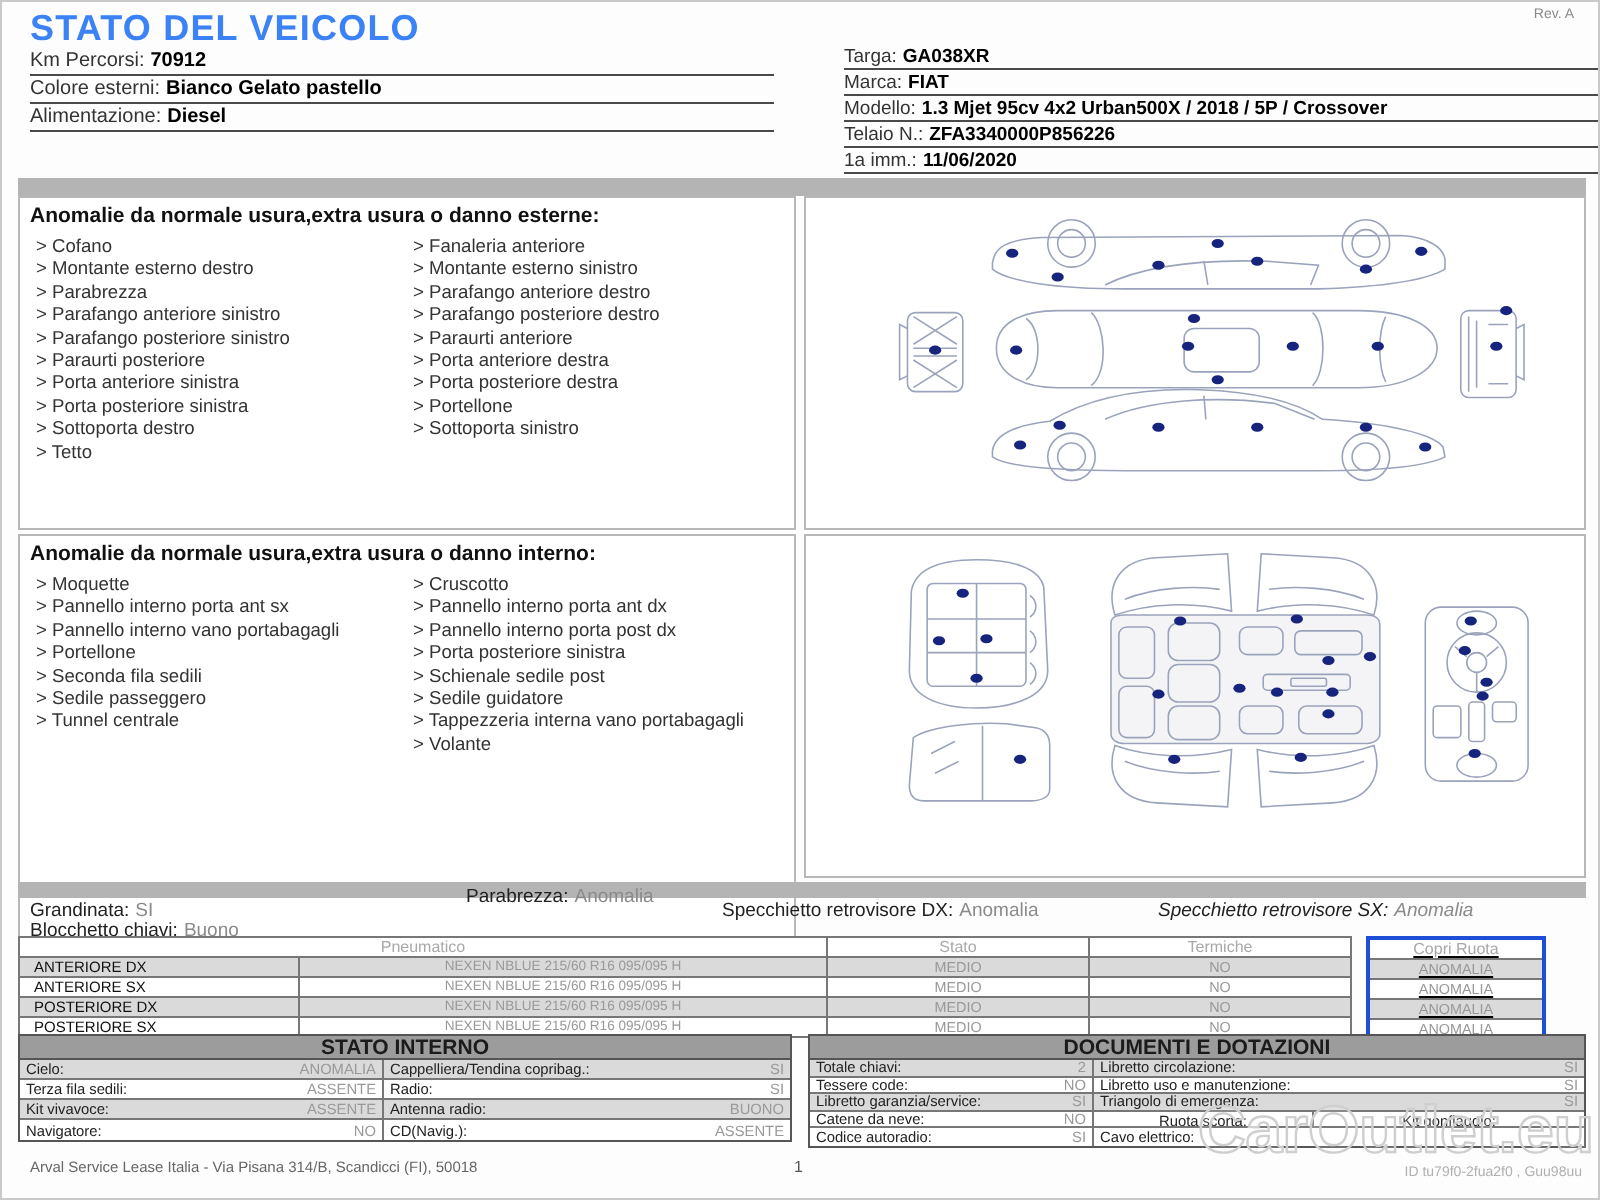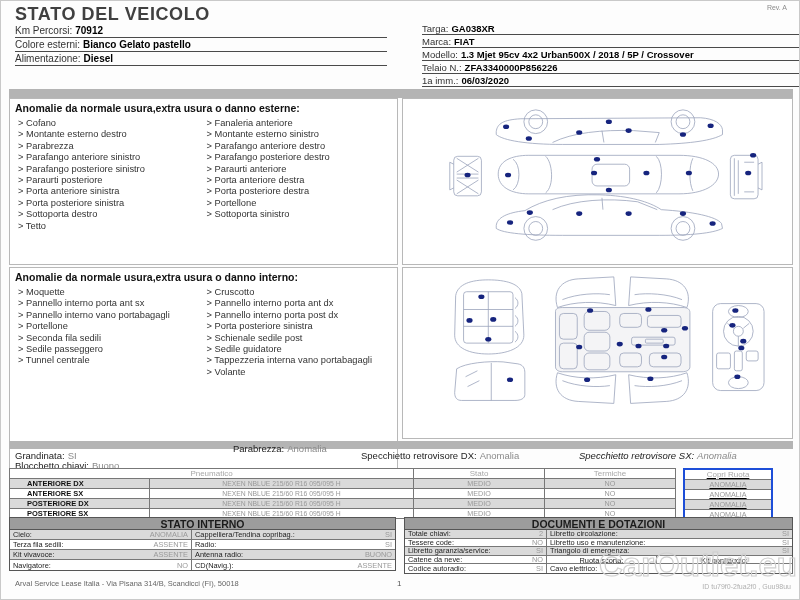--- a/index.html
+++ b/index.html
@@ -1,21 +1,21 @@
 <!DOCTYPE html>
 <html><head>
 <meta charset="utf-8">
 <style>
   * { margin:0; padding:0; box-sizing:border-box; }
   body { font-family:"Liberation Sans", sans-serif; background:#e8e8e8; }
   .page { position:relative; width:800px; height:600px; background:#fdfdfd;
           border:1px solid #c9c9c9; overflow:hidden; font-family:"Liberation Sans", sans-serif; }
 
   .title { position:absolute; left:14px; top:3px; font-size:18px; font-weight:bold;
-           color:#404040; letter-spacing:.6px; }
+           color:#3b82f6; letter-spacing:.6px; }
   .rev { position:absolute; right:12px; top:3px; font-size:7px; color:#8a8a8a; }
 
   .info-left { position:absolute; left:14px; top:23px; width:372px; }
   .info-right { position:absolute; left:400px; top:21px; width:392px;margin-left:21px; }
   .info-row { border-bottom:1px solid #4a4a4a; height:14px; font-size:10px; color:#333;
               white-space:nowrap; overflow:hidden; padding-top:1px; }
   .info-right .info-row { height:13px; font-size:9.5px; }
   .info-row .val { font-weight:bold; color:#000; margin-left:3px; }
 
   .band { position:absolute; left:8px; width:784px; background:#b4b4b4; }
@@ -36,21 +36,21 @@
   .cond-line { position:absolute; font-size:9.5px; color:#222; white-space:nowrap; }
   .cond-line .val { color:#8a8a8a; margin-left:3px; }
 
   table { border-collapse:collapse; }
   .tyre-main { position:absolute; left:8px; top:467px; width:666px; table-layout:fixed; }
   .tyre-copri { position:absolute; left:682px; top:467px; width:90px; table-layout:fixed;
                 border:2px solid #1d4ed8;text-decoration:underline; }
   .tyre-main th, .tyre-copri th { height:10px; font-size:8px; font-weight:normal; color:#a8a8a8;
                 border:1px solid #777; text-align:center; background:#fff; }
   .tyre-main td, .tyre-copri td { border:1px solid #777; height:9.5px; overflow:hidden; white-space:nowrap; }
-  td.pos { font-size:7.5px; font-weight:bold; color:#111; padding-left:17px; }
+  td.pos { font-size:7.5px; font-weight:normal; color:#111; padding-left:7px; }
   td.spec { font-size:6.8px; color:#999; text-align:center; }
   td.mid { font-size:7.2px; color:#999; text-align:center; }
   tr.r0, tr.r2 { background:#dadada; }
   tr.r1, tr.r3 { background:#fff; }
 
   .bt { position:absolute; top:516px; border:1px solid #555; background:#fff; }
   .bt-si { left:8px; width:387px; }
   .bt-doc { left:403px; width:389px; }
   .bt-head { height:12px; background:#9c9c9c; border-bottom:1px solid #555; text-align:center;
              font-size:10.5px; font-weight:bold; color:#1b1b1b; line-height:12px; }
@@ -97,21 +97,21 @@
       <div class="info-row"><span>Colore esterni:</span><span class="val">Bianco Gelato pastello</span></div>
       <div class="info-row"><span>Alimentazione:</span><span class="val">Diesel</span></div>
     </div>
 
   <div class="info-right">
 
   <div class="info-row"><span>Targa:</span><span class="val">GA038XR</span></div>
       <div class="info-row"><span>Marca:</span><span class="val">FIAT</span></div>
       <div class="info-row"><span>Modello:</span><span class="val">1.3 Mjet 95cv 4x2 Urban500X / 2018 / 5P / Crossover</span></div>
       <div class="info-row"><span>Telaio N.:</span><span class="val">ZFA3340000P856226</span></div>
-      <div class="info-row"><span>1a imm.:</span><span class="val">06/03/2020</span></div>
+      <div class="info-row"><span>1a imm.:</span><span class="val">11/06/2020</span></div>
     </div>
 
   <div class="band band1"></div>
 
   <div class="sec-box sec1-left">
     <div class="sec-title">Anomalie da normale usura,extra usura o danno esterne:</div>
     <div class="anom-cols">
       <div class="anom-col">
 
       <div class="anom-item">Cofano</div>

